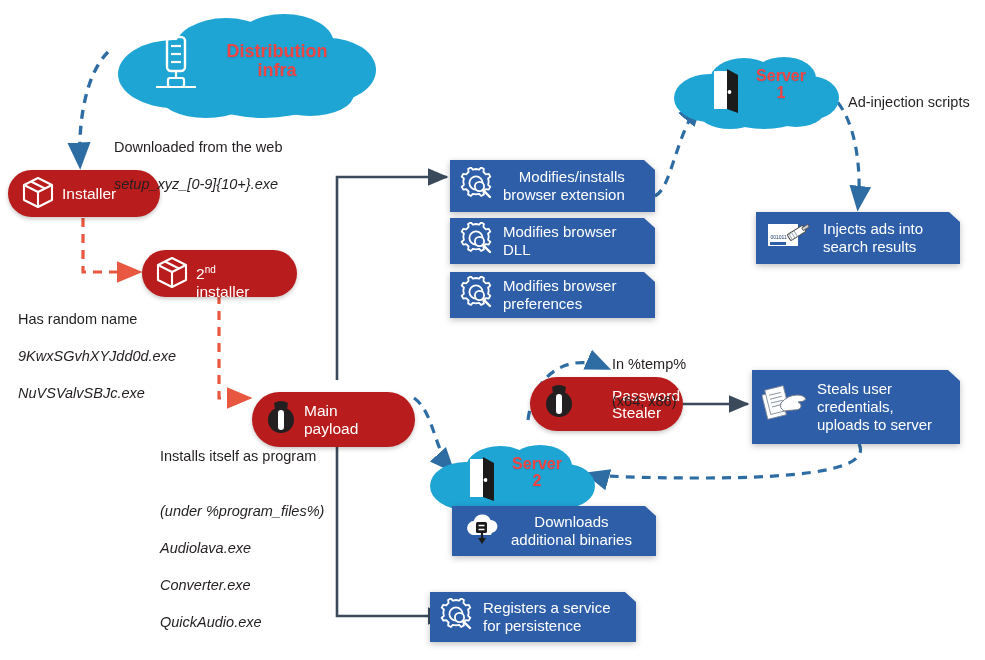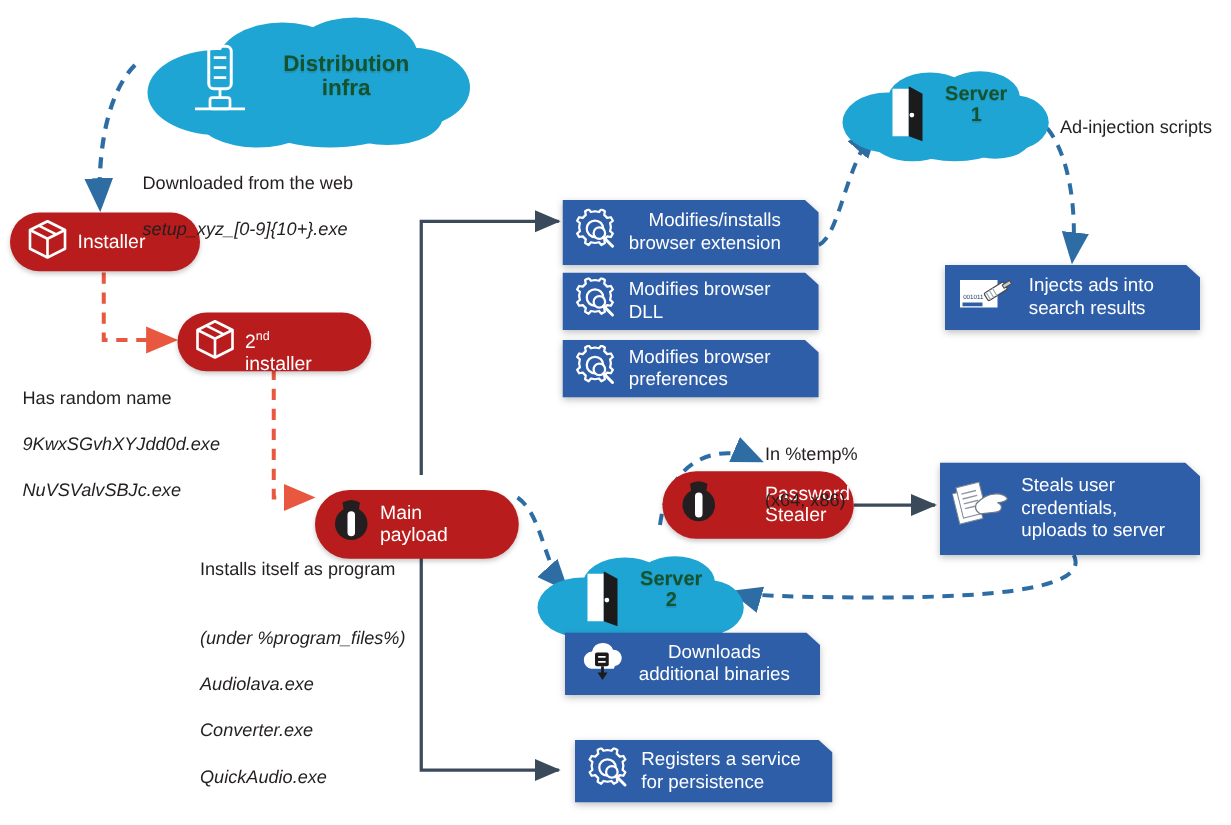--- a/index.html
+++ b/index.html
@@ -34,21 +34,21 @@
   .bbox .glyph{position:relative;z-index:1;flex:0 0 auto;}
   .bbox .btext{
     position:relative;z-index:1;font-size:15px;line-height:1.2;
     white-space:pre-line;color:#ffffff;
   }
 
   
   .cloud{position:absolute;}
   .cloud .cbg{position:absolute;left:0;top:0;}
   .cloud .ctext{
-    position:absolute;z-index:2;color:#14532d;font-weight:bold;
+    position:absolute;z-index:2;color:#ef4444;font-weight:bold;
     font-size:16px;line-height:1.05;text-align:center;white-space:pre-line;
     text-shadow:0 1px 1px rgba(0,0,0,.12);
   }
   .cloud .glyph{position:absolute;z-index:2;}
 
   
   .note{
     position:absolute;color:#231f20;font-size:14.5px;line-height:1.28;
     white-space:pre-line;
   }
@@ -321,21 +321,21 @@
         <line x1="16.5" y1="14.5" x2="22.5" y2="14.5" stroke="#ffffff" stroke-width="1.5"></line>
         <line x1="16.5" y1="18.5" x2="22.5" y2="18.5" stroke="#ffffff" stroke-width="1.5"></line>
         <line x1="20" y1="22" x2="20" y2="28" stroke="#1b1b1b" stroke-width="2.2"></line>
         <path d="M16,27 L24,27 L20,33 Z" fill="#1b1b1b"></path>
       </svg>
     </span>
     <span class="btext">Downloads
 additional binaries</span>
   </div>
 
-  <div class="bbox" style="left:460px;top:592px;width:206px;height:50px;">
+  <div class="bbox" style="left:430px;top:592px;width:206px;height:50px;">
     <svg class="bg" viewBox="0 0 206 50" preserveAspectRatio="none">
       <path d="M0,0 L195,0 L206,10 L206,50 L0,50 Z" fill="#2f5ea8"></path>
     </svg>
     <span class="glyph">
       <svg width="34" height="34" viewBox="0 0 34 34">
         <path d="M16,2 l3.2,.6 1.9,-2.2 2.8,1.6 -.5,2.9 2.4,2.4 2.9,-.5 1.6,2.8 -2.2,1.9 .6,3.2 -.6,3.2 2.2,1.9 -1.6,2.8 -2.9,-.5 -2.4,2.4 .5,2.9 -2.8,1.6 -1.9,-2.2 -3.2,.6 -3.2,-.6 -1.9,2.2 -2.8,-1.6 .5,-2.9 -2.4,-2.4 -2.9,.5 -1.6,-2.8 2.2,-1.9 -.6,-3.2 .6,-3.2 -2.2,-1.9 1.6,-2.8 2.9,.5 2.4,-2.4 -.5,-2.9 2.8,-1.6 1.9,2.2 Z" fill="none" stroke="#ffffff" stroke-width="1.8" stroke-linejoin="round"></path>
         <circle cx="16" cy="16" r="6.6" fill="none" stroke="#ffffff" stroke-width="1.8"></circle>
         <circle cx="19.5" cy="19.5" r="4.6" fill="#2f5ea8" stroke="#ffffff" stroke-width="1.8"></circle>
         <line x1="22.8" y1="22.8" x2="30" y2="30" stroke="#ffffff" stroke-width="2.4" stroke-linecap="round"></line>
       </svg>

